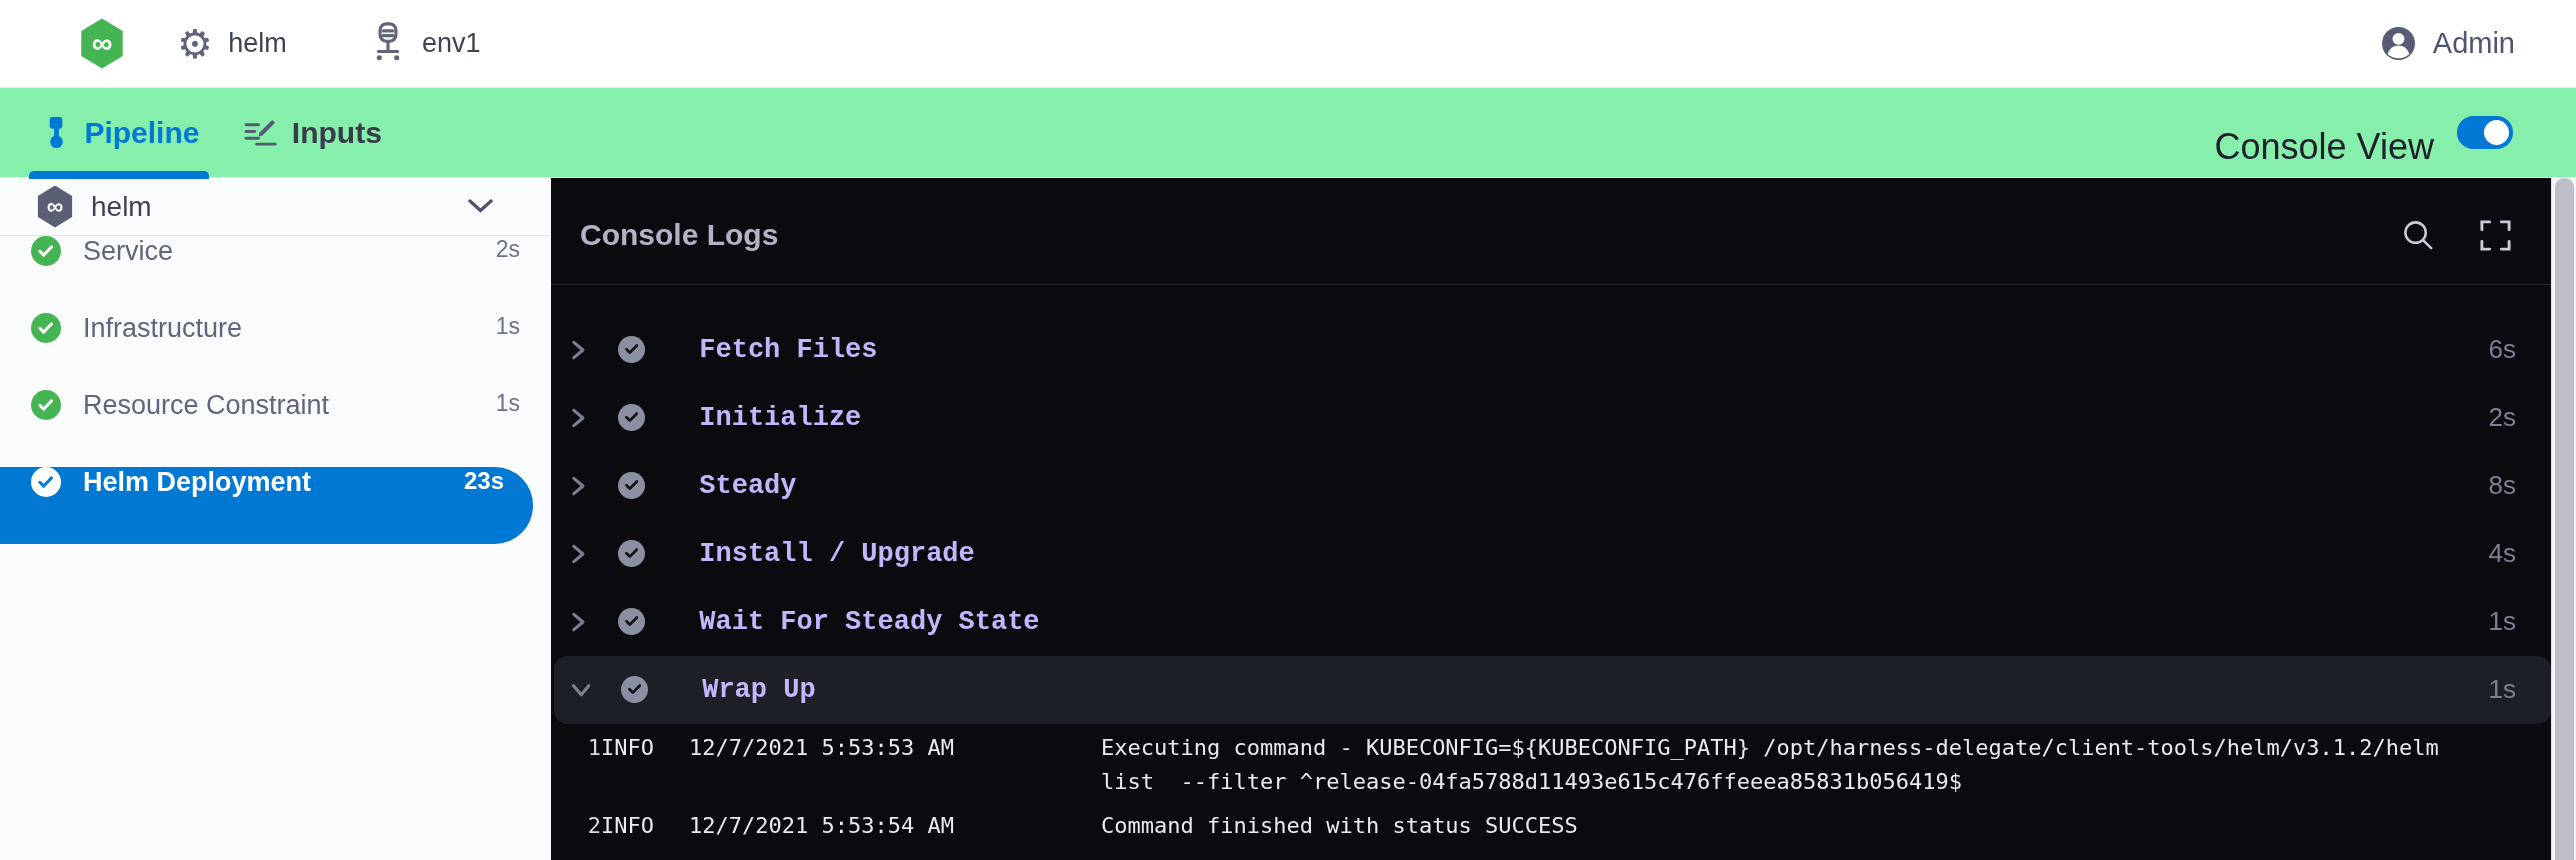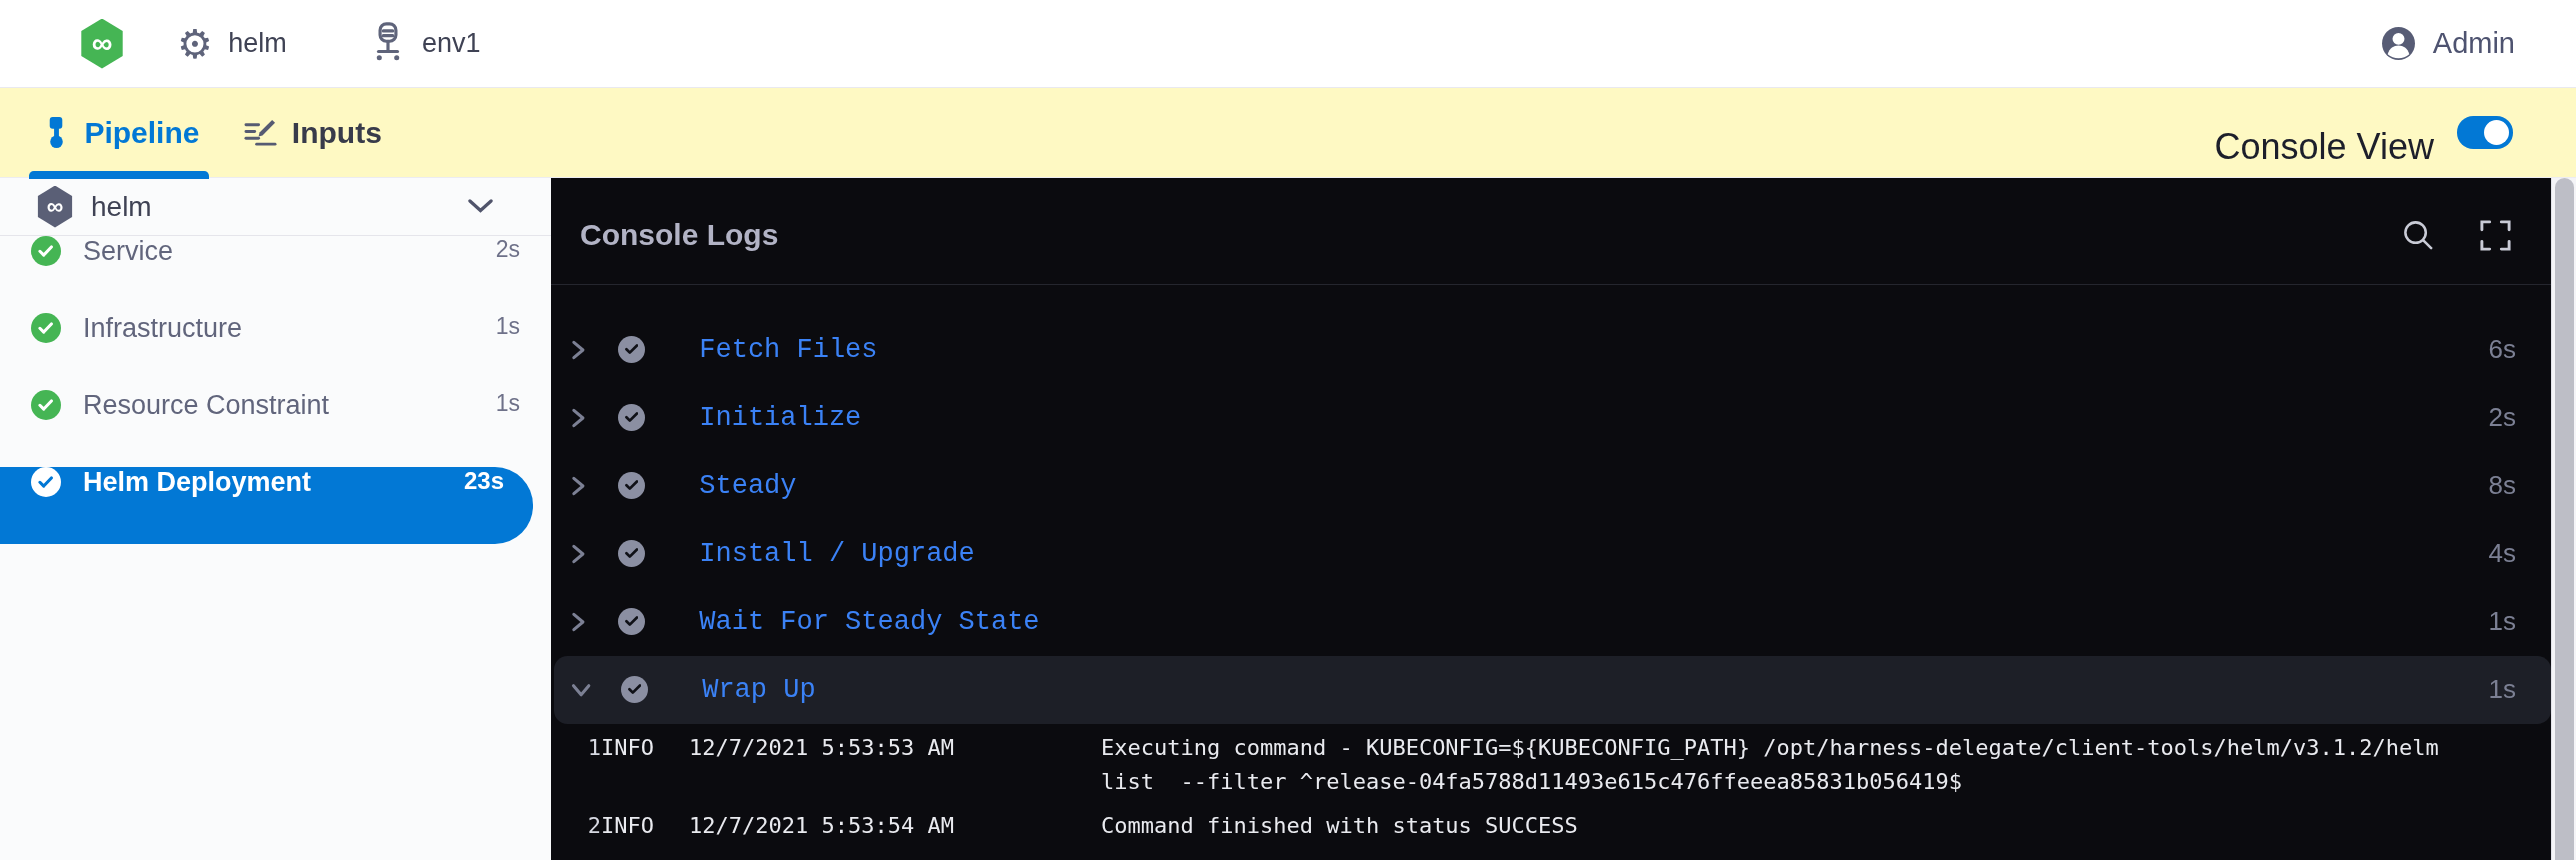--- a/index.html
+++ b/index.html
@@ -15,21 +15,21 @@
              clip-path:polygon(50% 0%, 95% 25%, 95% 75%, 50% 100%, 5% 75%, 5% 25%); }
   .logo-hex { width:46px; height:50px; background:var(--success); }
   .logo-hex span { color:#fff; font-size:29px; font-weight:bold; line-height:1; }
   .gear { font-size:40px; color:#5f647b; margin-left:52px; line-height:1; }
   .tb-label { font-size:27px; color:#3f4254; margin-left:15.3px; }
   .delegate { margin-left:82px; }
   .tb-right { margin-left:auto; display:flex; align-items:center; }
   .admin-label { font-size:29px; color:#4e5370; margin-left:17px; }
 
   
-  .tabsbar { height:90px; background:#fef9c3; border-bottom:1.9px solid #ececf1;
+  .tabsbar { height:90px; background:#86efac; border-bottom:1.9px solid #ececf1;
              display:flex; align-items:center; padding-left:42px; flex:0 0 auto; }
   .tab { display:flex; align-items:center; gap:13.4px; position:relative; height:100%; cursor:pointer; }
   .tab .tab-label { font-size:30px; font-weight:700; color:#383b4a; }
   .tab.active .tab-label { color:var(--accent); }
   .tab.active::after { content:""; position:absolute; left:-13.4px; right:-9.6px; bottom:-1.9px;
                        height:7.7px; background:var(--accent); border-radius:4.8px 4.8px 0 0; }
   .tab + .tab { margin-left:44px; }
   .console-view { margin-left:auto; margin-right:63px; display:flex; align-items:center; gap:23px; }
   .cv-label { font-size:36px; color:#1d1f2b;margin-top:29px; }
   .toggle { width:56px; height:33px; border-radius:16.3px; background:#cfd1da; position:relative; cursor:pointer; }
@@ -66,22 +66,22 @@
                     border-bottom:1.9px solid #25262e; flex:0 0 auto; }
   .console-title { font-size:30px; font-weight:700; color:#b2b3c5; }
   .console-actions { margin-left:auto; display:flex; align-items:center; gap:42px; }
   .icon-btn { display:flex; cursor:pointer; }
 
   .console-steps { padding-top:31px; }
   .console-step { height:68px; display:flex; align-items:center; padding:0 35px 0 19px; cursor:pointer; }
   .cs-chevron { display:flex; width:16.3px; flex:0 0 auto; }
   .console-step.expanded .cs-chevron { transform:rotate(90deg); }
   .cs-check { width:27px; height:27px; background:#8b8fa2; margin-left:32px; }
-  .cs-label { font-family:"Liberation Mono", monospace; font-weight:400; font-size:27px;
-              color:#3b82f6; margin-left:54px; }
+  .cs-label { font-family:"Liberation Mono", monospace; font-weight:700; font-size:27px;
+              color:#c4b5fd; margin-left:54px; }
   .cs-duration { margin-left:auto; font-size:26px; color:#7c8094; }
   .console-step.expanded { background:#1d1f27; border-radius:13.4px; margin-left:2.9px; margin-right:0; }
 
   .console-logs { margin-top:7.7px; font-family:"DejaVu Sans Mono", monospace; font-size:22px;
                   line-height:34px; color:#e9eaef; }
   .log-entry { display:flex; padding-left:29px; margin-bottom:9.6px; align-items:flex-start; }
   .log-num { width:21px; text-align:right; color:#d7d9e2; flex:0 0 auto; }
   .log-level { width:67px; flex:0 0 auto; }
   .log-time { width:299px; margin-left:21px; flex:0 0 auto; }
   .log-msg { margin-left:113px; white-space:pre-wrap; max-width:1409px; word-break:break-all; }

